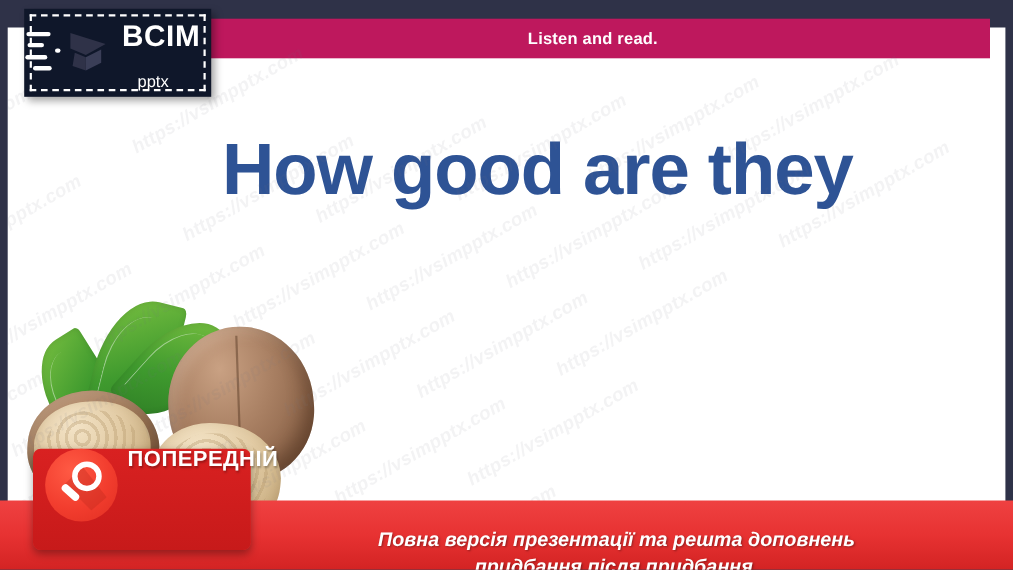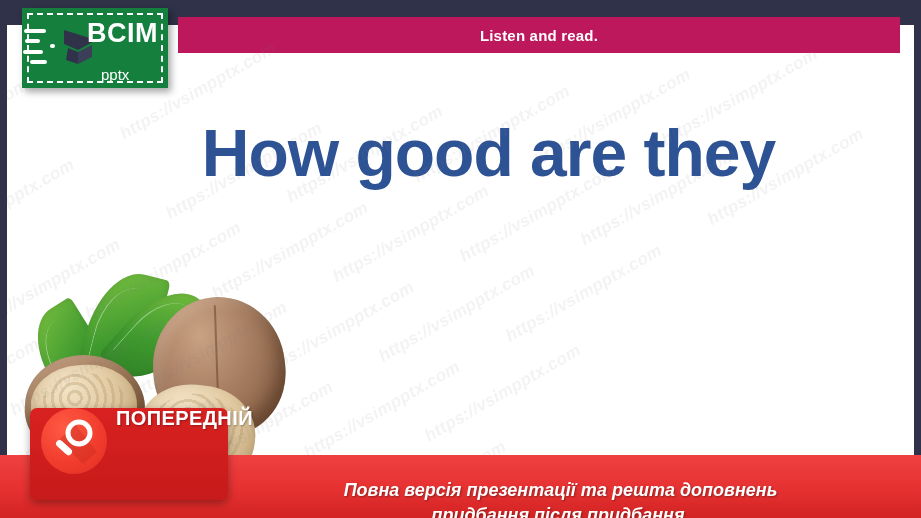--- a/index.html
+++ b/index.html
@@ -132,23 +132,24 @@
         rgba(180,150,105,.0) 0 5px,
         rgba(172,142,96,.30) 5px 8px);
   }
   #kernel-left{width:106px;height:86px;left:30px;top:96px;transform:rotate(-3deg);}
   #kernel-right{width:118px;height:104px;left:136px;top:116px;transform:rotate(6deg);}
 
   
   #logo{
     position:absolute;
     left:22px; top:8px; width:146px; height:80px;
-    background:#15803d;
+    background:#0f172a;
     z-index:60;
     box-shadow:3px 4px 7px rgba(0,0,0,.35);
+    padding-left:24px;
   }
   #logo-dash{
     position:absolute;inset:5px;
     border:2px dashed #ffffff;
   }
   #logo-cap{
     position:absolute;left:22px;top:18px;width:54px;height:44px;
   }
   #logo-text{
     position:absolute;right:10px;top:12px;

